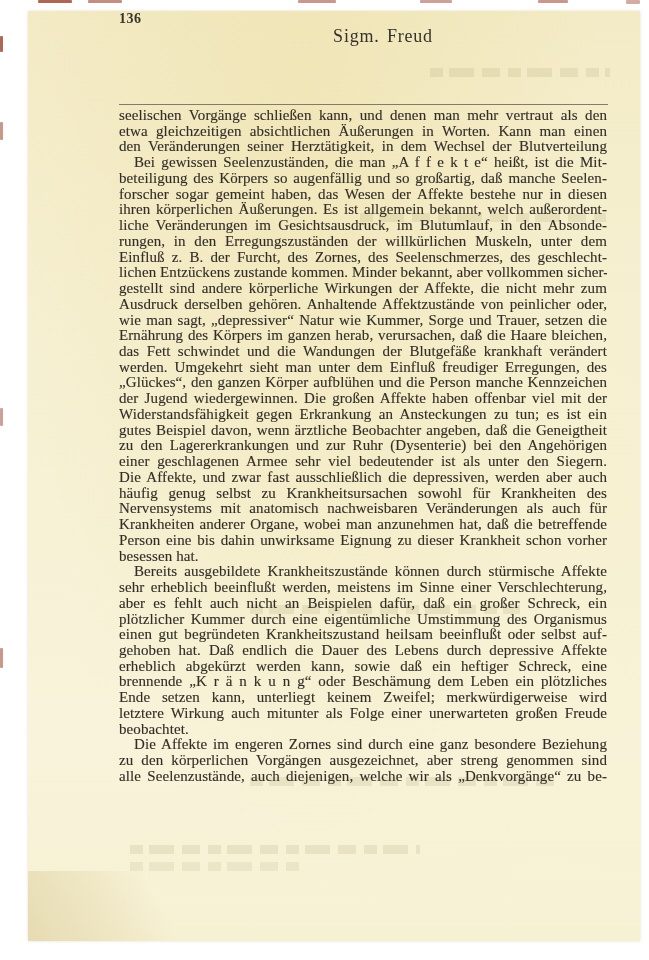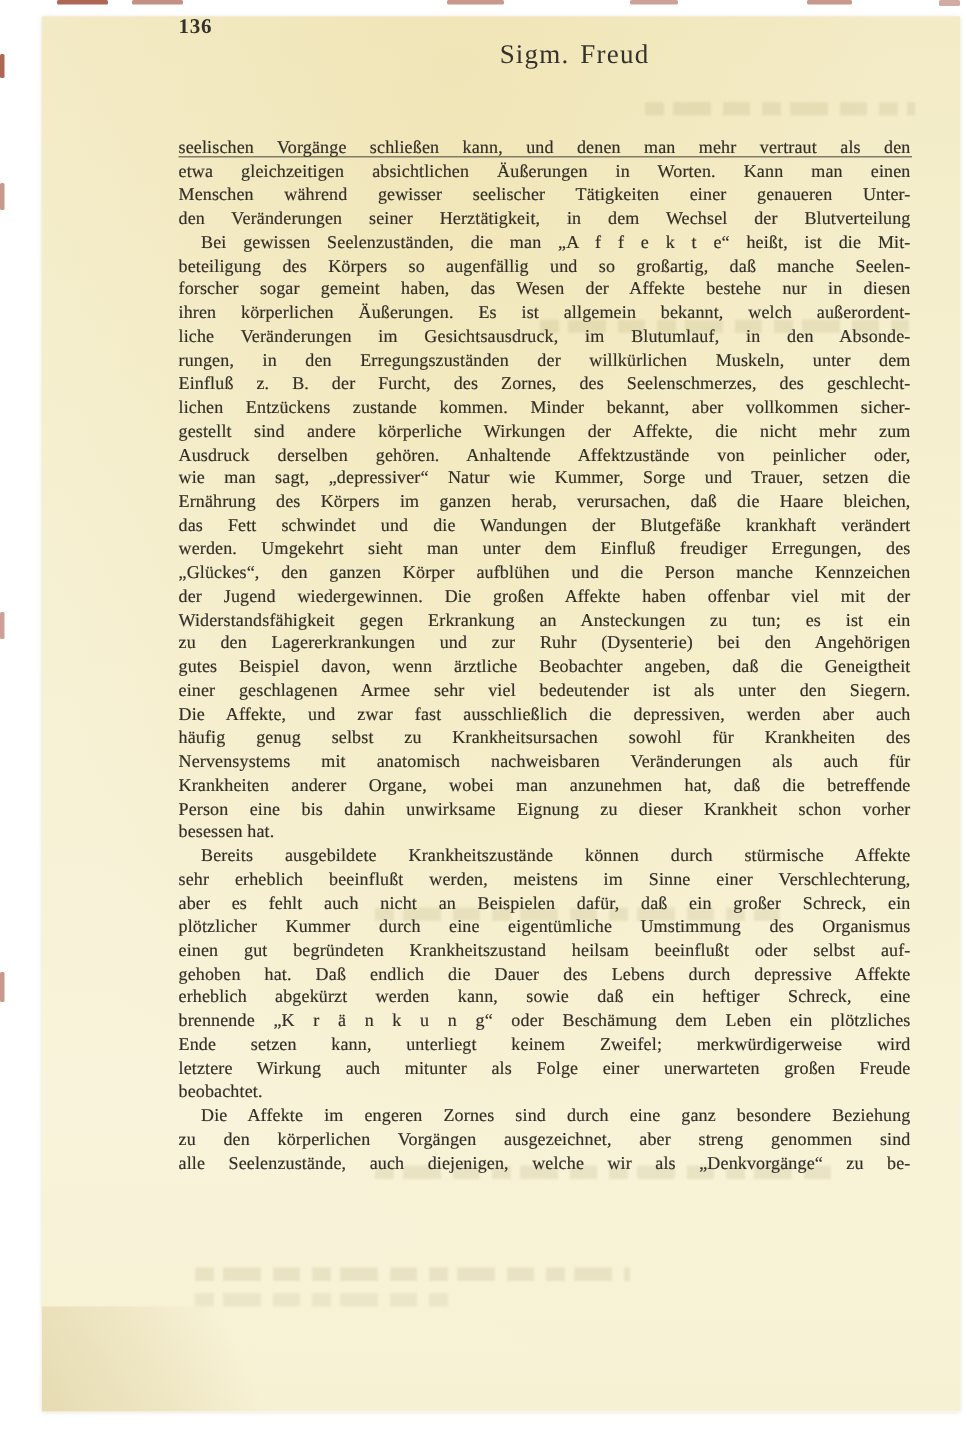--- a/index.html
+++ b/index.html
@@ -40,22 +40,22 @@
   }
   .running-head{
     position:absolute;left:50%;top:15px;transform:translateX(-50%);margin-left:20px;
     font-size:18px;letter-spacing:.8px;word-spacing:2px;
   }
   .header-rule{
     position:absolute;left:91px;top:93px;width:489px;height:0;
     border-top:1.2px solid #6d675c;opacity:.85;
   }
   .body-text{
-    position:absolute;left:91px;top:80px;width:488px;
-    font-size:12px;color:#322e27;letter-spacing:.1px;
+    position:absolute;left:91px;top:97px;width:488px;
+    font-size:15px;color:#322e27;letter-spacing:.1px;
     -webkit-text-stroke:0.15px rgba(50,46,39,.8);
   }
   .line{
     height:15.74px;line-height:15.74px;overflow:hidden;white-space:nowrap;
     text-align:justify;text-align-last:justify;
   }
   .line.indent{text-indent:15px;}
   .line.short{text-align-last:left;white-space:normal;}
 </style>
 </head>
@@ -84,41 +84,40 @@
 
   <div class="column header">
     <span class="page-number">136</span>
     <span class="running-head">Sigm. Freud</span>
   </div>
   <div class="header-rule"></div>
 
   <div class="body-text" id="body-text">
       <div class="line">seelischen Vorgänge schließen kann, und denen man mehr vertraut als den</div>
       <div class="line">etwa gleichzeitigen absichtlichen Äußerungen in Worten. Kann man einen</div>
-      <div class="line">Menschen während gewisser seelischer Tätigkeiten einer genaueren Unter-</div>
       <div class="line">den Veränderungen seiner Herztätigkeit, in dem Wechsel der Blutverteilung</div>
       <div class="line indent">Bei gewissen Seelenzuständen, die man „A f f e k t e“ heißt, ist die Mit-</div>
       <div class="line">beteiligung des Körpers so augenfällig und so großartig, daß manche Seelen-</div>
       <div class="line">forscher sogar gemeint haben, das Wesen der Affekte bestehe nur in diesen</div>
       <div class="line">ihren körperlichen Äußerungen. Es ist allgemein bekannt, welch außerordent-</div>
       <div class="line">liche Veränderungen im Gesichtsausdruck, im Blutumlauf, in den Absonde-</div>
       <div class="line">rungen, in den Erregungszuständen der willkürlichen Muskeln, unter dem</div>
       <div class="line">Einfluß z. B. der Furcht, des Zornes, des Seelenschmerzes, des geschlecht-</div>
       <div class="line">lichen Entzückens zustande kommen. Minder bekannt, aber vollkommen sicher-</div>
       <div class="line">gestellt sind andere körperliche Wirkungen der Affekte, die nicht mehr zum</div>
       <div class="line">Ausdruck derselben gehören. Anhaltende Affektzustände von peinlicher oder,</div>
       <div class="line">wie man sagt, „depressiver“ Natur wie Kummer, Sorge und Trauer, setzen die</div>
       <div class="line">Ernährung des Körpers im ganzen herab, verursachen, daß die Haare bleichen,</div>
       <div class="line">das Fett schwindet und die Wandungen der Blutgefäße krankhaft verändert</div>
       <div class="line">werden. Umgekehrt sieht man unter dem Einfluß freudiger Erregungen, des</div>
       <div class="line">„Glückes“, den ganzen Körper aufblühen und die Person manche Kennzeichen</div>
       <div class="line">der Jugend wiedergewinnen. Die großen Affekte haben offenbar viel mit der</div>
       <div class="line">Widerstandsfähigkeit gegen Erkrankung an Ansteckungen zu tun; es ist ein</div>
+      <div class="line">gutes Beispiel davon, wenn ärztliche Beobachter angeben, daß die Geneigtheit</div>
       <div class="line">zu den Lagererkrankungen und zur Ruhr (Dysenterie) bei den Angehörigen</div>
-      <div class="line">gutes Beispiel davon, wenn ärztliche Beobachter angeben, daß die Geneigtheit</div>
       <div class="line">einer geschlagenen Armee sehr viel bedeutender ist als unter den Siegern.</div>
       <div class="line">Die Affekte, und zwar fast ausschließlich die depressiven, werden aber auch</div>
       <div class="line">häufig genug selbst zu Krankheitsursachen sowohl für Krankheiten des</div>
       <div class="line">Nervensystems mit anatomisch nachweisbaren Veränderungen als auch für</div>
       <div class="line">Krankheiten anderer Organe, wobei man anzunehmen hat, daß die betreffende</div>
       <div class="line">Person eine bis dahin unwirksame Eignung zu dieser Krankheit schon vorher</div>
       <div class="line short">besessen hat.</div>
       <div class="line indent">Bereits ausgebildete Krankheitszustände können durch stürmische Affekte</div>
       <div class="line">sehr erheblich beeinflußt werden, meistens im Sinne einer Verschlechterung,</div>
       <div class="line">aber es fehlt auch nicht an Beispielen dafür, daß ein großer Schreck, ein</div>

